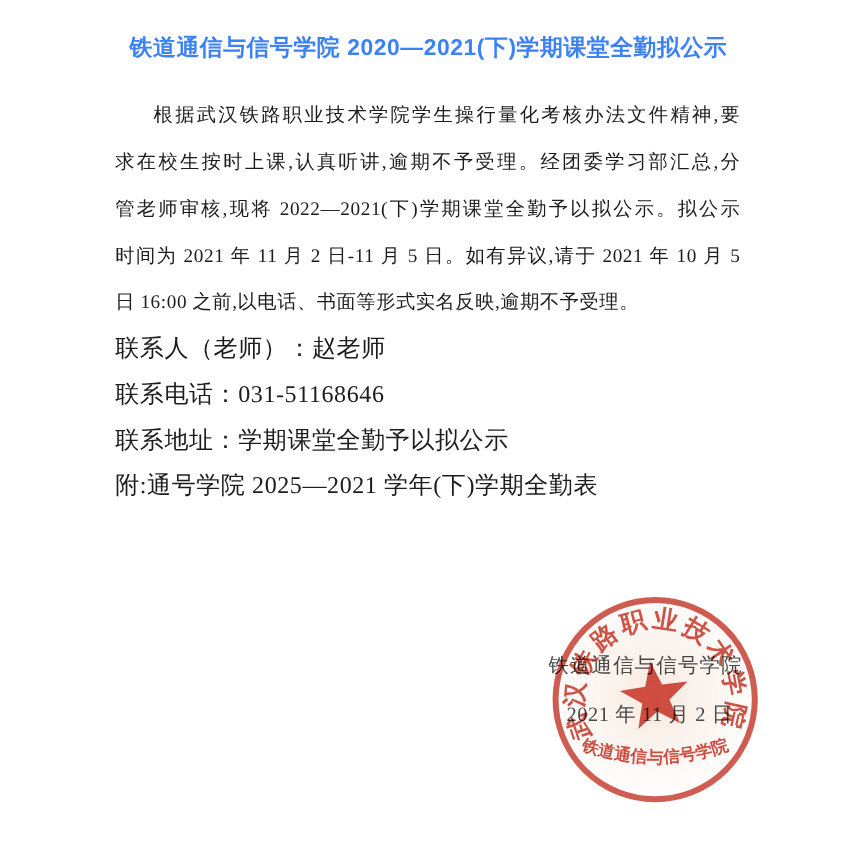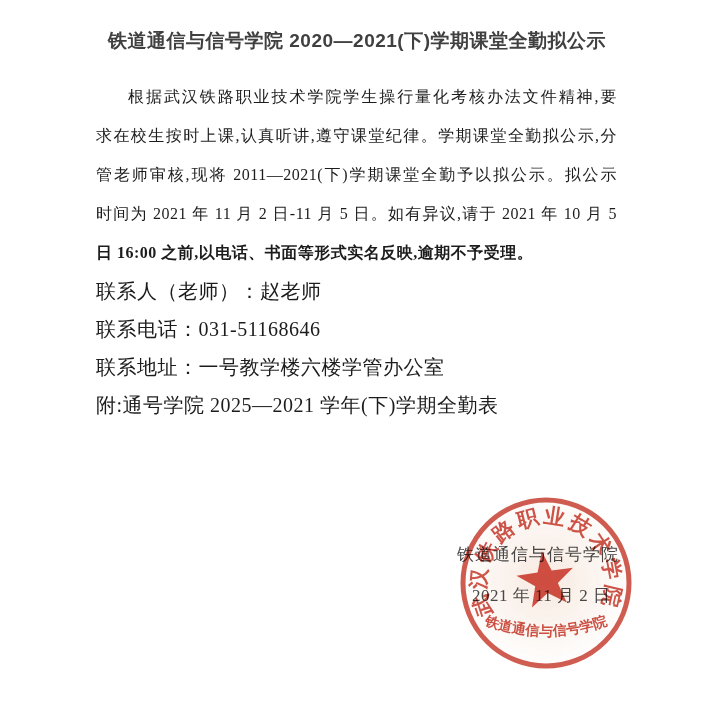--- a/index.html
+++ b/index.html
@@ -15,42 +15,41 @@
     width: 714px; height: 706px;
     background: #ffffff;
   }
   .doc-title {
     margin-top: 28px;
     text-align: center;
     font-family: "Liberation Sans", sans-serif;
     font-weight: bold;
     font-size: 19px;
     line-height: 26px;
-    color: #404040;
+    color: #3b82f6;
     letter-spacing: 0.5px;
   }
   .doc-body {
     margin-top: 23px;
     padding: 0 97px 0 96px;
   }
   .para-line {
     font-size: 16px;
     line-height: 39px;
     height: 39px;
     letter-spacing: 0.5px;
     text-align: justify;
     text-align-last: justify;
     white-space: nowrap;
     overflow: visible;
   }
   .para-line.first { text-indent: 2em; }
   .para-line.last {
     text-align: center;
     text-align-last: left;
-    font-weight: bold;
   }
   .contact-line {
     font-size: 20px;
     line-height: 38px;
     height: 38px;
     letter-spacing: 0.5px;
     white-space: nowrap;
   }
   .signature {
     position: absolute;
@@ -76,28 +75,28 @@
 </style>
 </head>
 <body>
 
 <div class="page">
 
   <div class="doc-title">铁道通信与信号学院 2020—2021(下)学期课堂全勤拟公示</div>
 
   <div class="doc-body">
     <div class="para-line first">根据武汉铁路职业技术学院学生操行量化考核办法文件精神,要</div>
-    <div class="para-line">求在校生按时上课,认真听讲,遵守课堂纪律。学期课堂全勤拟公示,分</div>
-    <div class="para-line">管老师审核,现将 2011—2021(下)学期课堂全勤予以拟公示。拟公示</div>
+    <div class="para-line">求在校生按时上课,认真听讲,逾期不予受理。经团委学习部汇总,分</div>
+    <div class="para-line">管老师审核,现将 2022—2021(下)学期课堂全勤予以拟公示。拟公示</div>
     <div class="para-line">时间为 2021 年 11 月 2 日-11 月 5 日。如有异议,请于 2021 年 10 月 5</div>
     <div class="para-line last">日 16:00 之前,以电话、书面等形式实名反映,逾期不予受理。</div>
 
     <div class="contact-line">联系人（老师）：赵老师</div>
     <div class="contact-line">联系电话：031-51168646</div>
-    <div class="contact-line">联系地址：一号教学楼六楼学管办公室</div>
+    <div class="contact-line">联系地址：学期课堂全勤予以拟公示</div>
     <div class="contact-line">附:通号学院 2025—2021 学年(下)学期全勤表</div>
   </div>
 
   <div class="signature org">铁道通信与信号学院</div>
 
   <div class="signature date">2021 年 11 月 2 日</div>
 
   <svg class="seal" viewBox="0 0 176 176" xmlns="http://www.w3.org/2000/svg">
     <defs>
       <radialGradient id="sealTint" cx="50%" cy="48%" r="55%">

